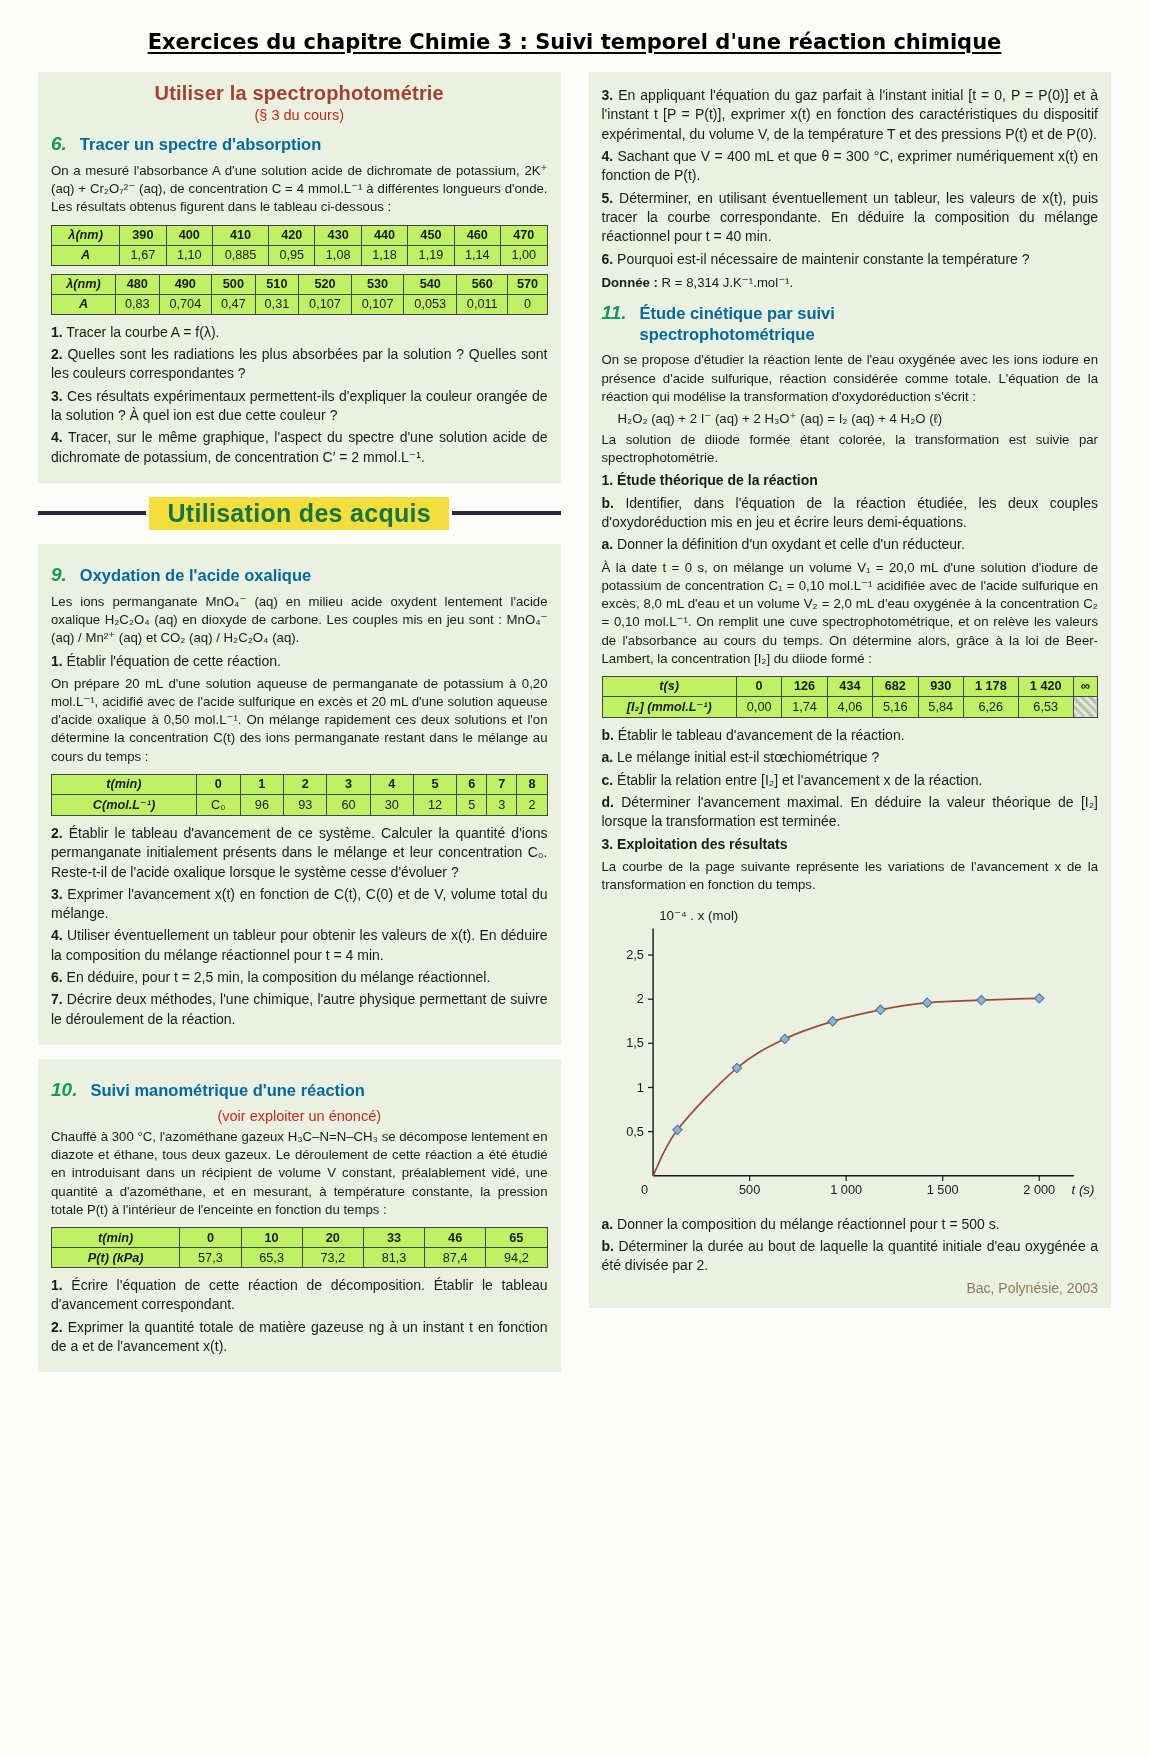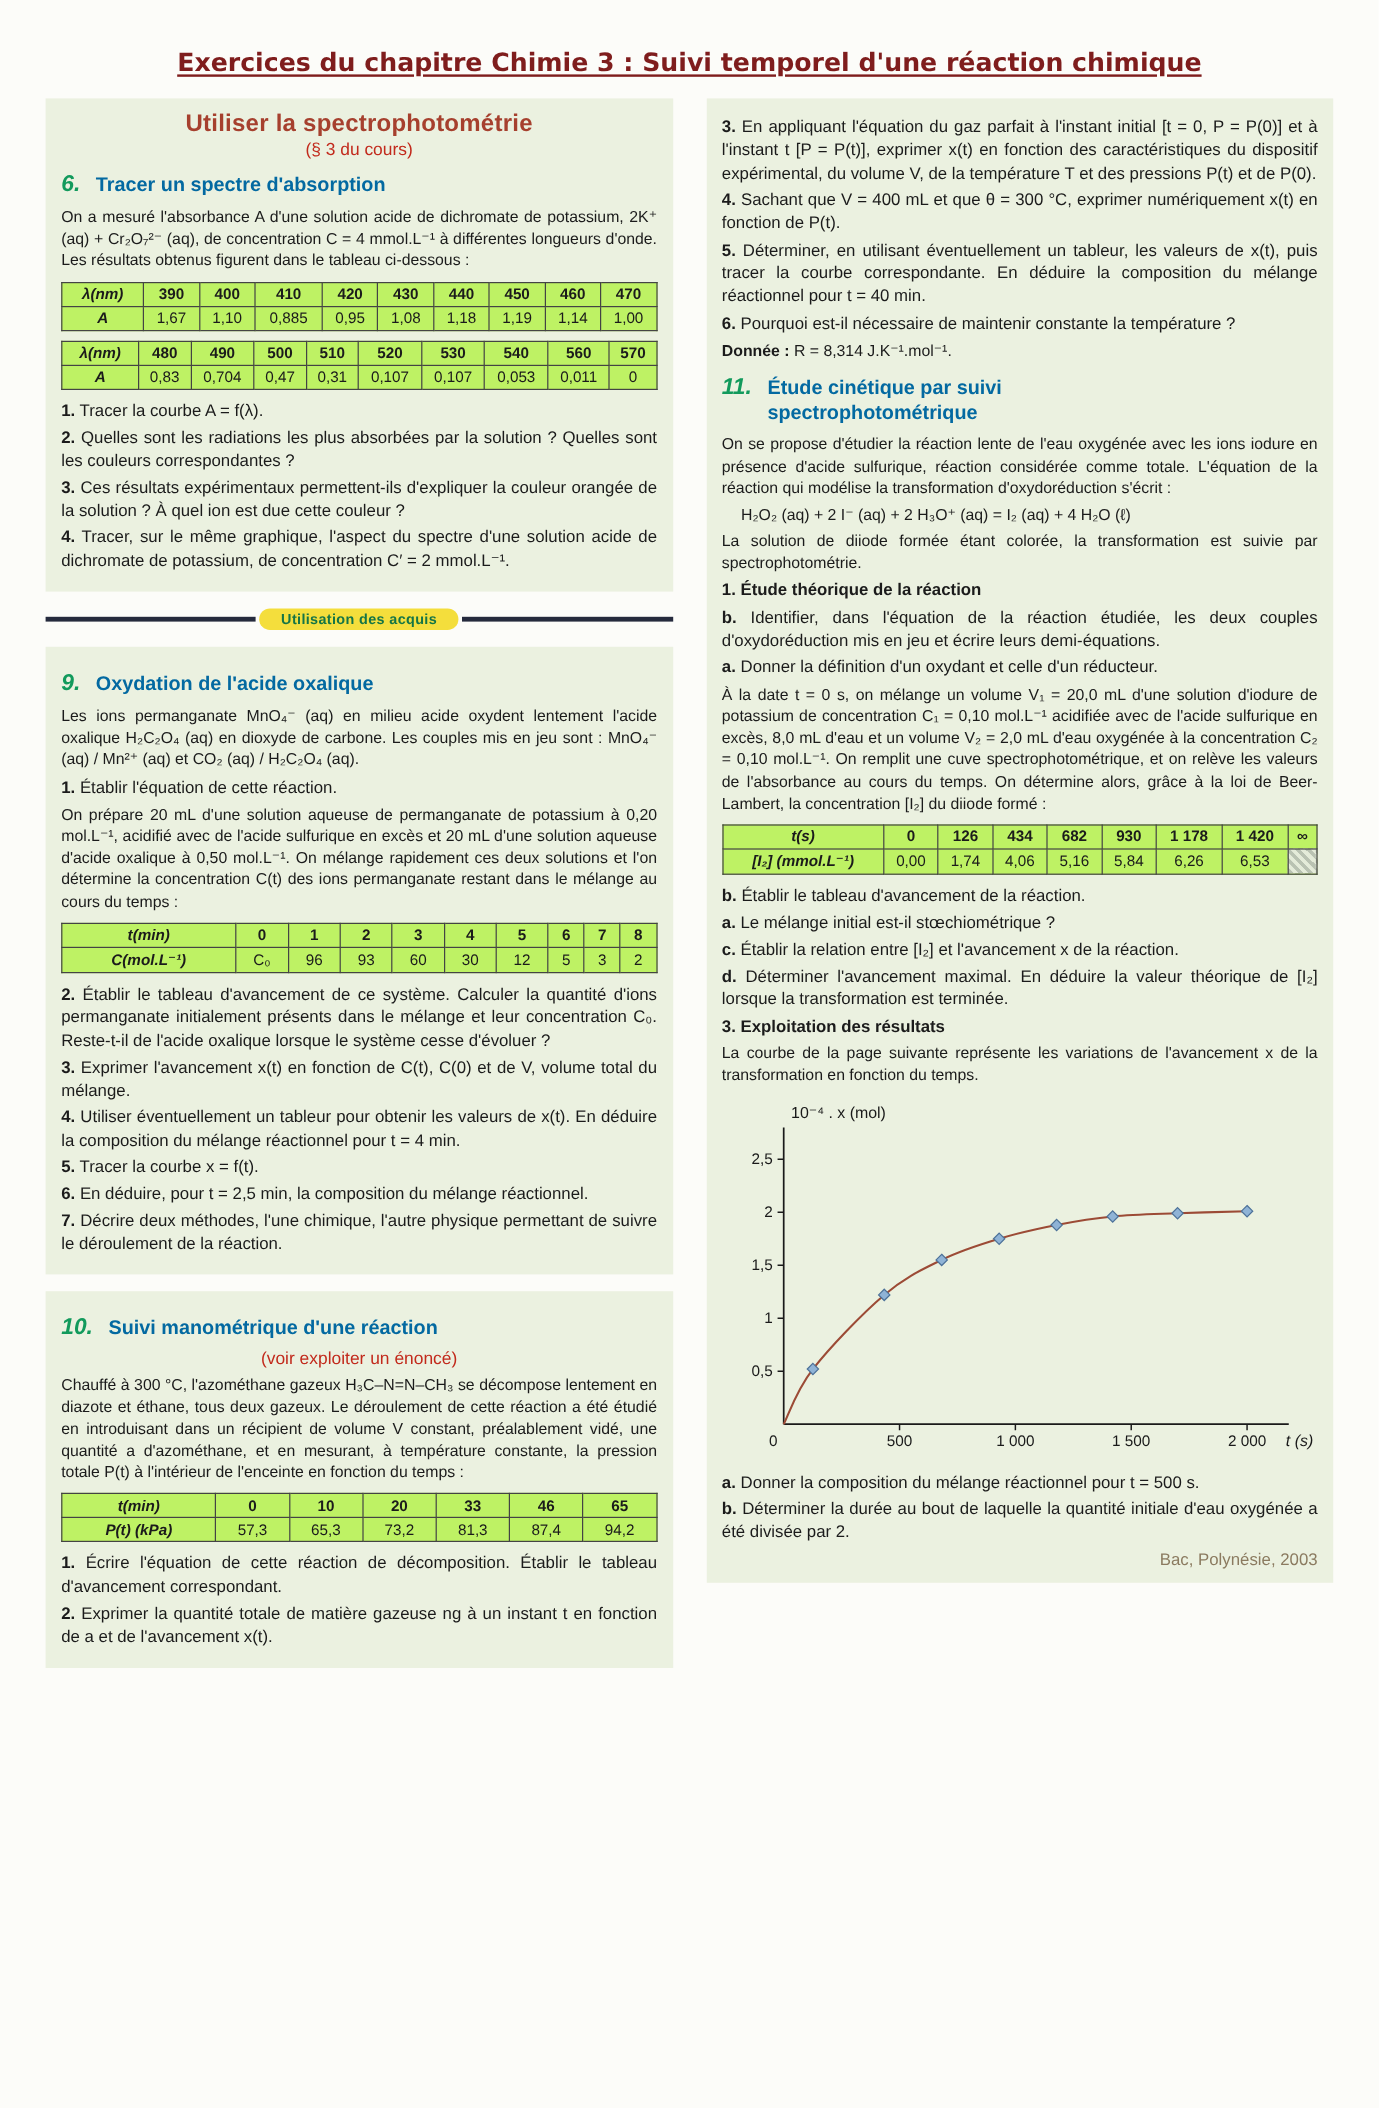--- a/index.html
+++ b/index.html
@@ -1,18 +1,18 @@
 <!DOCTYPE html>
 <html><head>
 <meta charset="utf-8">
 <style>
   *{margin:0;padding:0;box-sizing:border-box;}
   html,body{background:#ffffff;}
   .page{width:1149px;height:1757px;background:#fcfcf9;font-family:"Liberation Sans","DejaVu Sans",sans-serif;color:#1b1b1b;position:relative;padding:26px 38px 0 38px;overflow:hidden;}
-  .doc-title{font-family:"DejaVu Sans",sans-serif;font-size:21px;font-weight:700;color:#7f1d1d;text-align:center;text-decoration:underline;text-underline-offset:3px;margin:14px 0 18px;}
+  .doc-title{font-family:"DejaVu Sans",sans-serif;font-size:21px;font-weight:700;color:#000000;text-align:center;text-decoration:underline;text-underline-offset:3px;margin:4px 0 18px;}
   .columns{display:flex;gap:28px;align-items:flex-start;}
   .col{flex:1;min-width:0;}
   .block{background:#ebf1e0;padding:10px 13px 12px;margin-bottom:14px;}
   .sec-head{margin-bottom:6px;}
   .maroon-title{color:#a6402e;font-weight:700;font-size:20px;text-align:center;letter-spacing:.2px;}
   .red-sub{color:#c22a1c;font-size:14.5px;text-align:center;margin:2px 0 4px;}
   .ex-head{display:flex;align-items:baseline;gap:13px;margin:10px 0 7px;}
   .ex-num{color:#129a5c;font-weight:800;font-style:italic;font-size:19px;flex:0 0 auto;}
   .ex-title{color:#0369a1;font-weight:700;font-size:16.5px;line-height:1.25;}
   .body-p{font-size:13.2px;line-height:1.38;text-align:justify;margin:4px 0;}
@@ -20,21 +20,21 @@
   .q .qnum{font-weight:700;}
   .q.qbold{font-weight:700;}
   .qlist{margin:4px 0;}
   table.data-table{border-collapse:collapse;width:100%;margin:8px 0;background:#bef264;}
   table.data-table td{border:1.2px solid #444;text-align:center;padding:2.5px 4px;font-size:12.7px;}
   table.data-table td.rowhead{font-weight:700;font-style:italic;white-space:nowrap;padding:2.5px 7px;}
   table.data-table tr:first-child td{font-weight:700;}
   table.data-table td:empty{background:repeating-linear-gradient(45deg,#b9c2b2 0 3px,#e4ebd9 3px 6px);}
   .acquis-banner{display:flex;align-items:center;margin:4px 0 14px;}
   .banner-line{flex:1;height:4px;background:#252a3d;}
-  .banner-text{background:#f4de3c;color:#157546;font-weight:800;font-size:12px;padding:2px 18px;margin:0 3px;letter-spacing:.3px;border-radius:12px;}
+  .banner-text{background:#f4de3c;color:#157546;font-weight:800;font-size:25px;padding:2px 18px;margin:0 3px;letter-spacing:.3px;}
   .equation{font-size:13.2px;margin:5px 0 5px 16px;}
   .donnee{margin-top:5px;}
   .chart{margin:8px 0 2px;}
   .chart svg{width:100%;height:auto;display:block;}
   .source{text-align:right;color:#8b7b60;font-size:14px;margin-top:4px;}
   .footer{position:absolute;left:38px;right:38px;bottom:22px;display:flex;justify-content:space-between;align-items:baseline;font-size:15px;color:#2b2b2b;}
 </style>
 </head>
 <body>
 
@@ -162,21 +162,20 @@
                 <td>5</td>
                 <td>3</td>
                 <td>2</td>
               </tr>
             </tbody>
           </table>
         <div class="qlist">
             <p class="q"><b class="qnum">2.</b> Établir le tableau d'avancement de ce système. Calculer la quantité d'ions permanganate initialement présents dans le mélange et leur concentration C₀. Reste-t-il de l'acide oxalique lorsque le système cesse d'évoluer ?</p>
             <p class="q"><b class="qnum">3.</b> Exprimer l'avancement x(t) en fonction de C(t), C(0) et de V, volume total du mélange.</p>
             <p class="q"><b class="qnum">4.</b> Utiliser éventuellement un tableur pour obtenir les valeurs de x(t). En déduire la composition du mélange réactionnel pour t = 4 min.</p>
-            <p class="q"><b class="qnum">5.</b> Tracer la courbe x = f(t).</p>
             <p class="q"><b class="qnum">6.</b> En déduire, pour t = 2,5 min, la composition du mélange réactionnel.</p>
             <p class="q"><b class="qnum">7.</b> Décrire deux méthodes, l'une chimique, l'autre physique permettant de suivre le déroulement de la réaction.</p>
           </div>
       </section>
 
       <section class="block">
         <div class="ex-head">
           <span class="ex-num">10.</span>
           <span class="ex-title">Suivi manométrique d'une réaction</span>
         </div>

